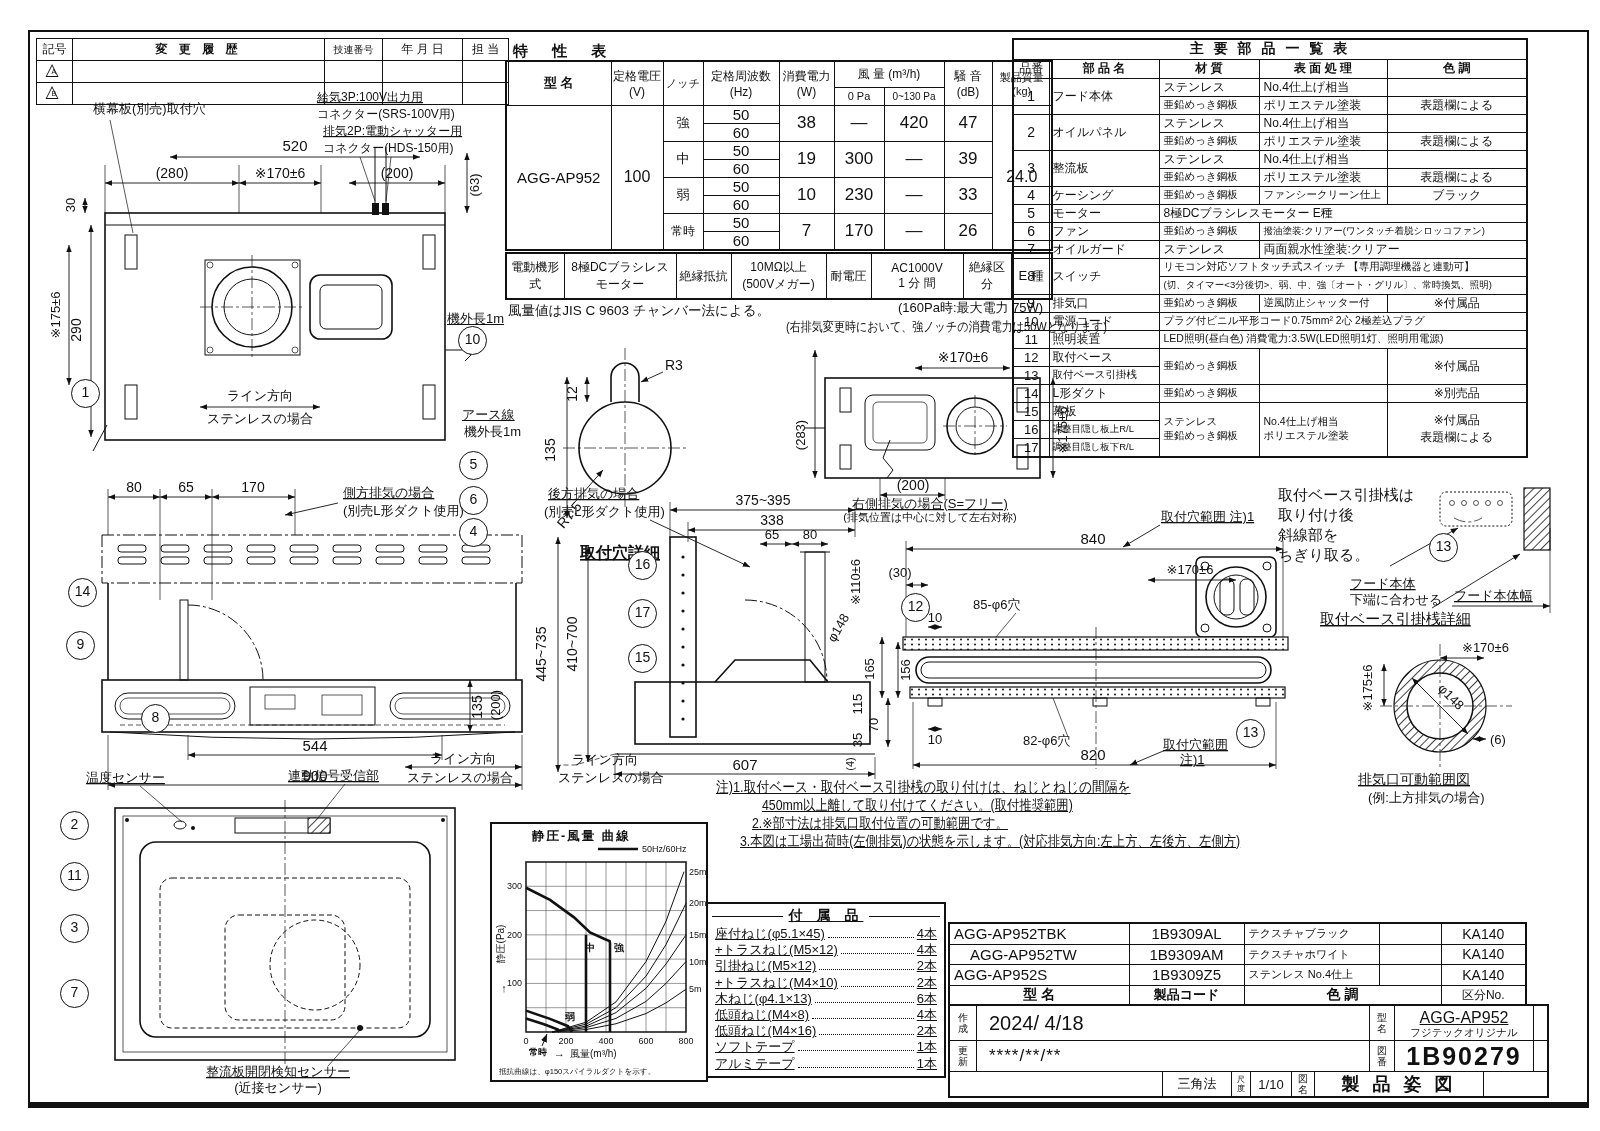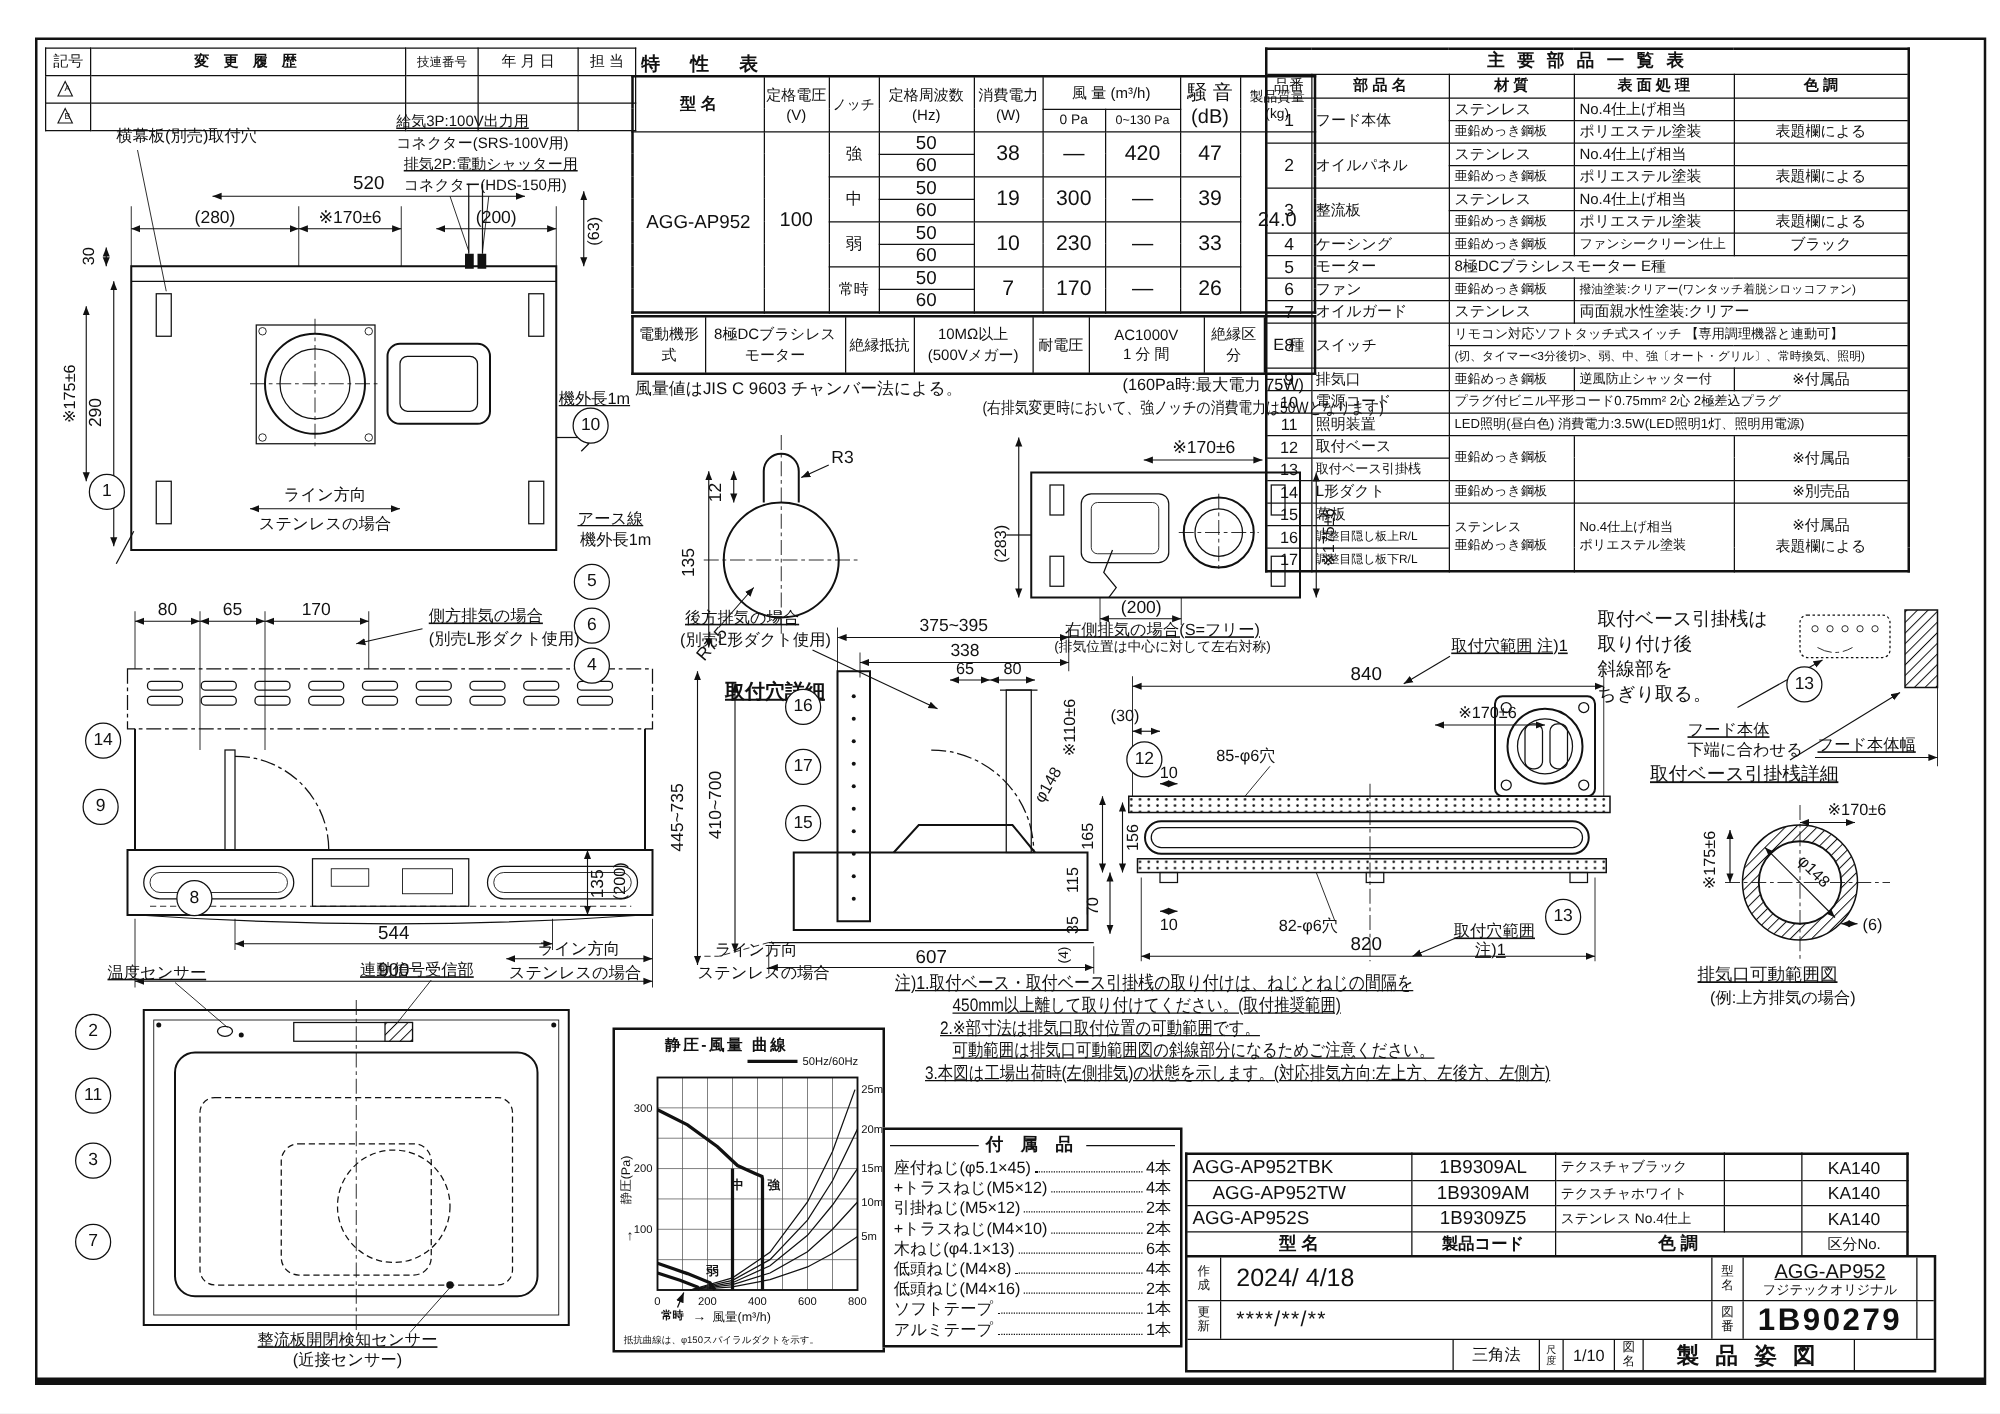--- a/index.html
+++ b/index.html
@@ -43,21 +43,21 @@
   .chartbox{position:absolute;left:490px;top:822px;width:214px;height:256px;border:2px solid #111;background:#fff;}
   .cgrid{stroke:#555;stroke-width:.6}
   .cframe{fill:none;stroke:#111;stroke-width:1.5}
   .cduct{fill:none;stroke:#111;stroke-width:1}
   .cmain{fill:none;stroke:#111;stroke-width:2.6}
   .ctick{font-size:9px}
   .ctxt{font-size:10px}
   .cttl{font-size:12.5px;font-weight:bold;letter-spacing:2px}
   .cfoot{font-size:7.6px}
   
-  .accbox{position:absolute;left:706px;top:902px;width:236px;height:172px;border:2px solid #111;background:#fff;}
+  .accbox{position:absolute;left:706px;top:902px;width:236px;height:172px;border:2px solid #111;background:#fff;text-decoration:underline;}
   .accttl{display:flex;align-items:center;margin:3px 4px 1px;}
   .accttl .ln{flex:1;border-top:1.6px solid #111;height:0;}
   .accttl .tx{font-size:14px;font-weight:bold;letter-spacing:5px;padding:0 6px;}
   .acci{display:flex;align-items:baseline;font-size:13px;line-height:16.2px;padding:0 7px;}
   .acci .dots{flex:1;border-bottom:1.6px dotted #111;margin:0 3px 3px;}
   
   #var td{height:19.5px;}
   .tb{position:absolute;left:948px;top:1004px;width:597px;height:90px;border:2px solid #111;background:#fff;display:flex;flex-direction:column;}
   .tbr{display:flex;border-bottom:1px solid #111;}
   .tbr:last-child{border-bottom:none;}
@@ -141,21 +141,21 @@
         <tr style="height:26px">
       <td rowspan="2" style="font-weight:bold">型   名</td>
       <td rowspan="2" class="pre" style="font-size:12px">定格電圧
 (V)</td>
       <td rowspan="2" style="font-size:11px">ノッチ</td>
       <td rowspan="2" class="pre" style="font-size:12px">定格周波数
 (Hz)</td>
       <td rowspan="2" class="pre" style="font-size:12px">消費電力
 (W)</td>
       <td colspan="2" style="font-size:12px">風 量 (m³/h)</td>
-      <td rowspan="2" class="pre" style="font-size:16px">騒 音
+      <td rowspan="2" class="pre" style="font-size:12px">騒 音
 (dB)</td>
       <td rowspan="2" class="pre" style="font-size:11px">製品質量
 (kg)</td>
     </tr>
     <tr style="height:18px">
       <td style="font-size:11px">0 Pa</td>
       <td style="font-size:10px">0~130 Pa</td>
     </tr>
     <tr style="height:18px">
       <td rowspan="8" style="font-size:15px">AGG-AP952</td>
@@ -727,21 +727,20 @@
     <text class="t13 mid" x="176" y="222" transform="rotate(45 176 222)">φ148</text>
     <text class="t13" x="218" y="266">(6)</text>
     <text class="t14 u" x="86" y="306">排気口可動範囲図</text>
     <text class="t13" x="96" y="324">(例:上方排気の場合)</text>
   </svg>
 
   <div class="abs" style="left:716px;top:778px;z-index:5;">
     <div class="noteln cond" style="font-size:15px">注)1.取付ベース・取付ベース引掛桟の取り付けは、ねじとねじの間隔を</div>
     <div style="margin-left:46px"><span class="noteln cond">450mm以上離して取り付けてください。(取付推奨範囲)</span></div>
     <div style="margin-left:36px"><span class="noteln cond">2.※部寸法は排気口取付位置の可動範囲です。</span></div>
-    <div style="margin-left:46px"><span class="noteln cond">可動範囲は排気口可動範囲図の斜線部分になるためご注意ください。</span></div>
     <div style="margin-left:24px"><span class="noteln cond">3.本図は工場出荷時(左側排気)の状態を示します。(対応排気方向:左上方、左後方、左側方)</span></div>
   </div>
 
   <div class="chartbox">
     <svg id="fanchart" style="left:0;top:0" width="214" height="256">
       <g id="chart-geo">
           <line x1="54" y1="208" x2="54" y2="38" class="cgrid"></line>
           <line x1="74" y1="208" x2="74" y2="38" class="cgrid"></line>
           <line x1="94" y1="208" x2="94" y2="38" class="cgrid"></line>
           <line x1="114" y1="208" x2="114" y2="38" class="cgrid"></line>

